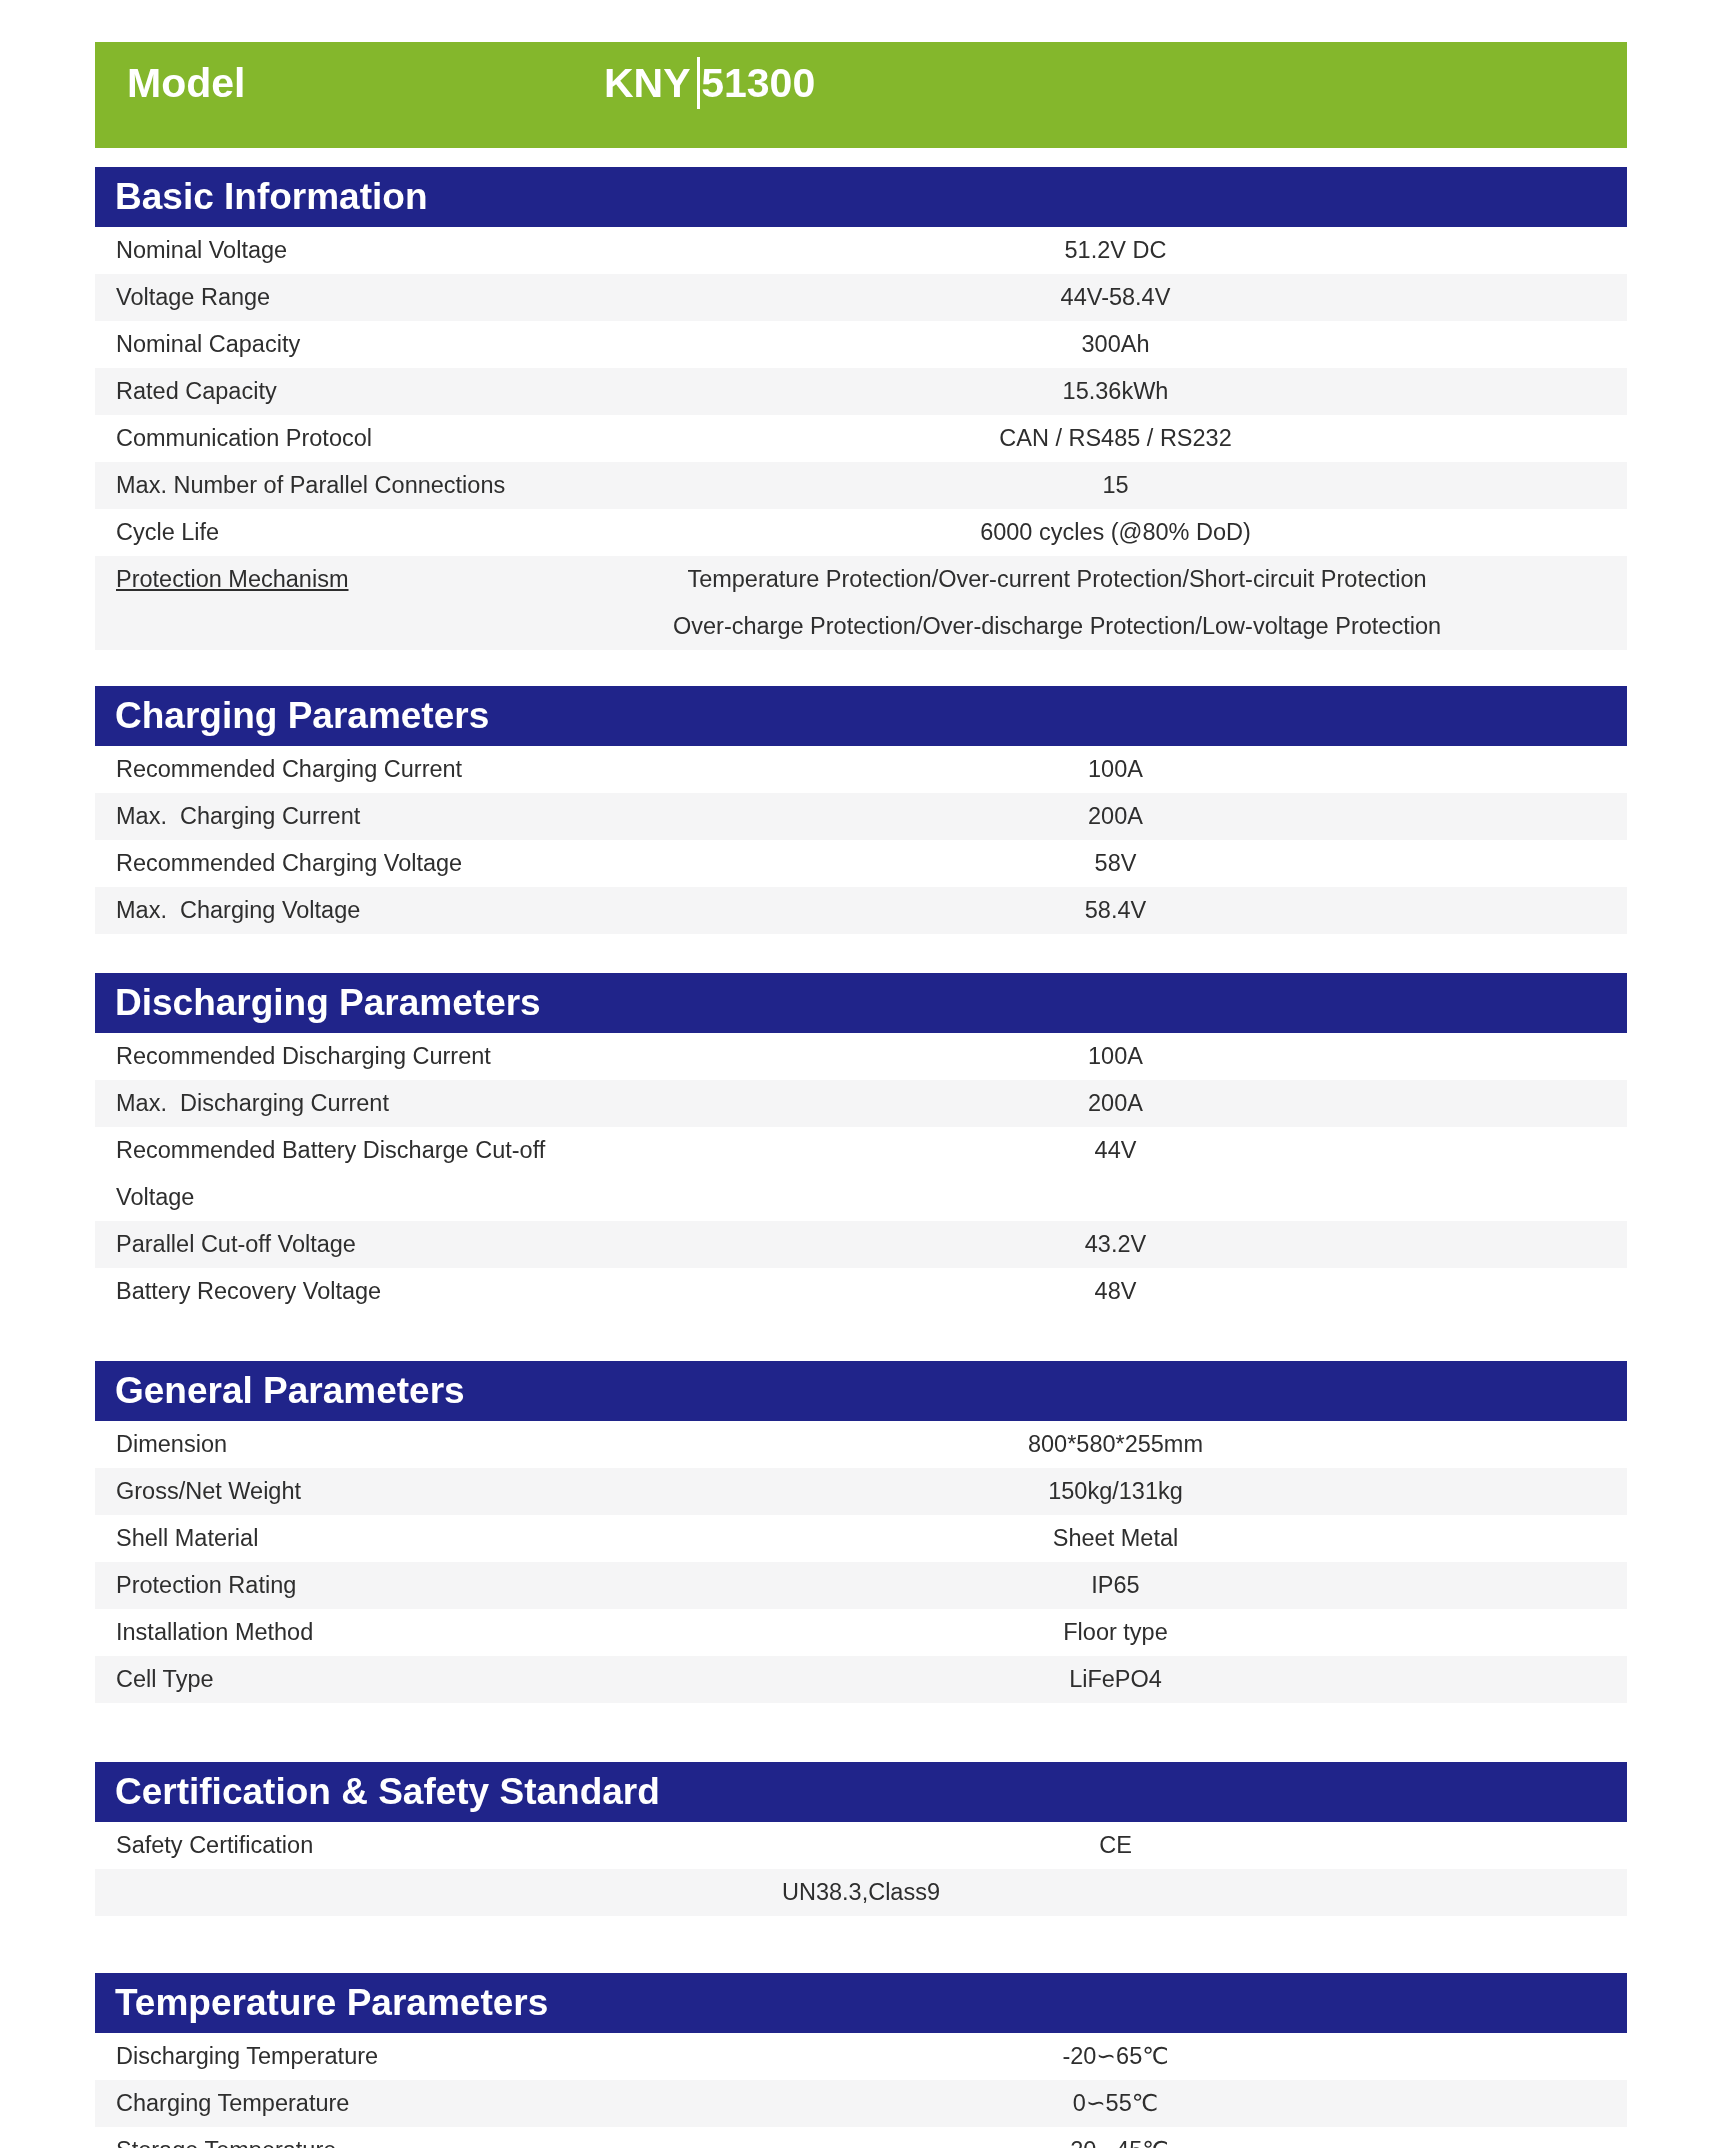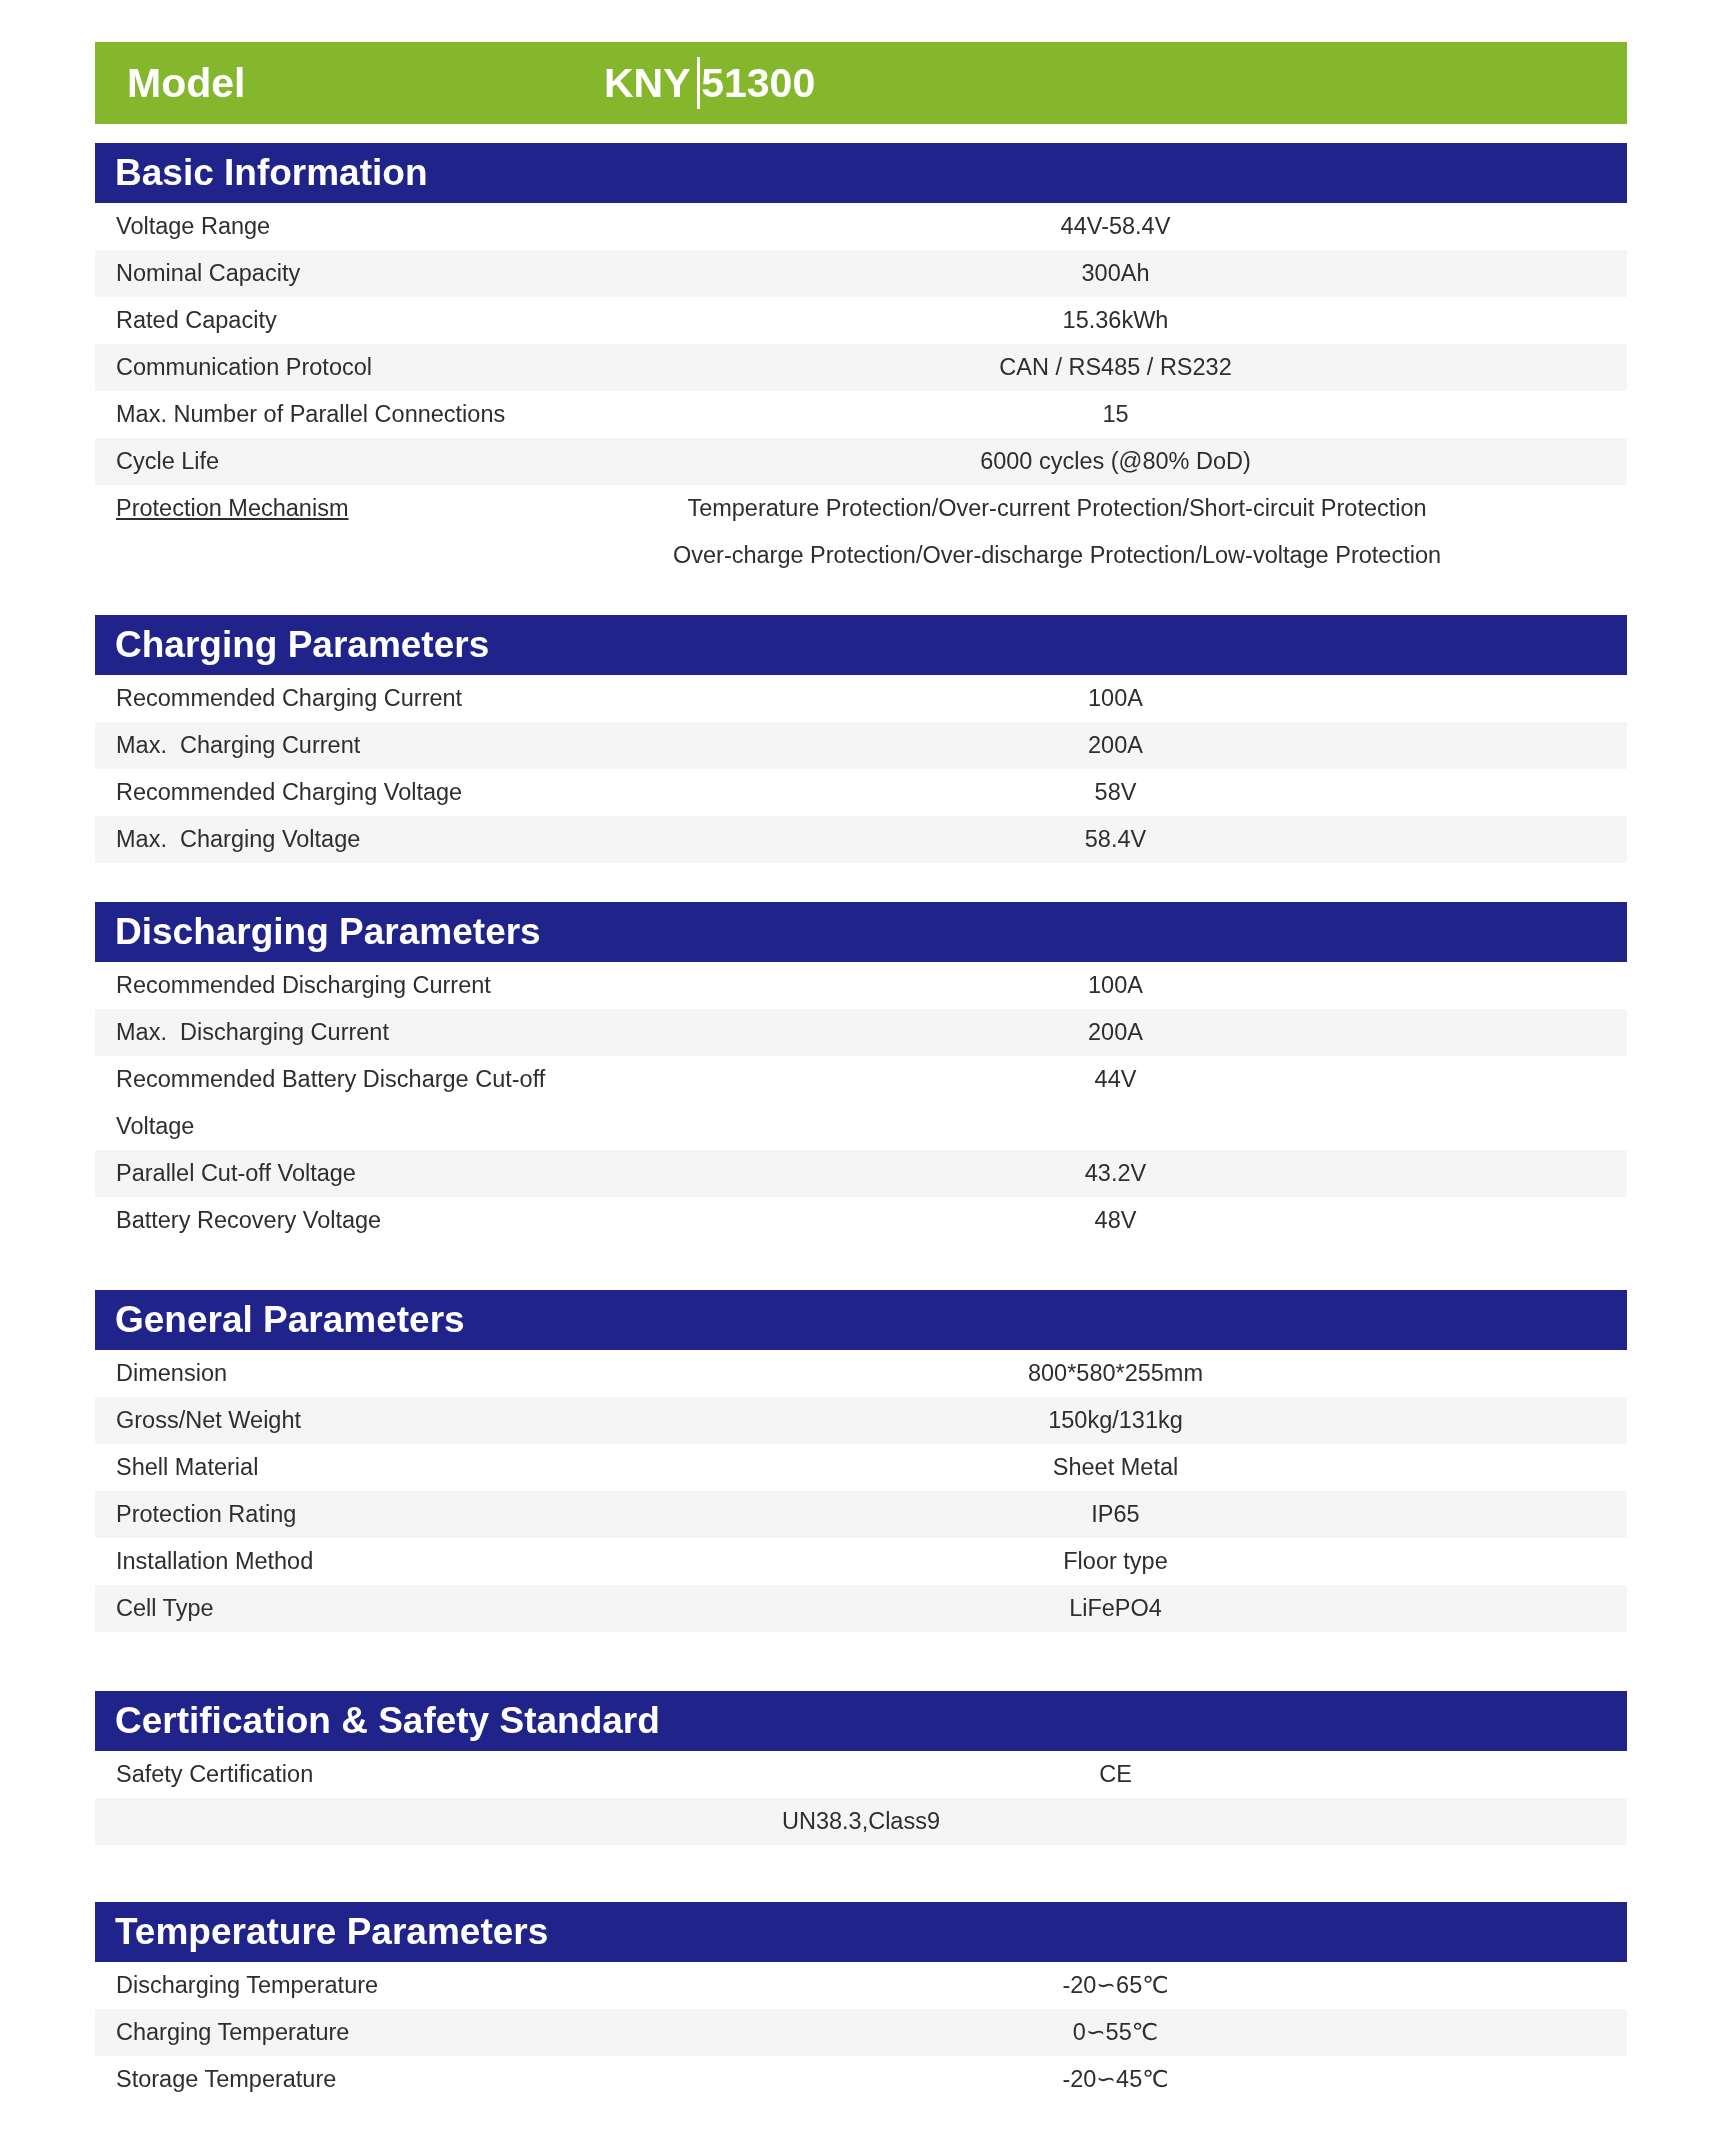--- a/index.html
+++ b/index.html
@@ -10,21 +10,21 @@
     --header_text:#FFFFFF;
   }
   html,body{margin:0;padding:0;}
   body{
     width:1713px;height:2148px;background:#ffffff;overflow:hidden;
     font-family:"Liberation Sans","DejaVu Sans",sans-serif;color:var(--text);
   }
   .content{margin-left:95px;width:1532px;}
   
   .model-bar{
-    position:relative;margin-top:42px;height:82px;background:var(--green);
+    position:relative;margin-top:42px;height:106px;background:var(--green);
     display:flex;align-items:stretch;
   }
   .model-label{
     width:509px;box-sizing:border-box;padding-left:32px;line-height:82px;
     font-size:41px;font-weight:bold;color:var(--header_text);
   }
   .model-divider{
     position:absolute;left:602px;top:15px;width:2.5px;height:52px;background:#ffffff;
   }
   .model-value{
@@ -55,20 +55,24 @@
   <header class="model-bar">
     <div class="model-label">Model</div>
     <div class="model-divider"></div>
     <div class="model-value">KNY 51300</div>
   </header>
 
   <section>
     <div class="section-header mt22">Basic Information</div>
     <div class="rows">
       <div class="row">
+        <div class="cell label">Nominal Voltage</div>
+        <div class="cell value">51.2V DC</div>
+      </div>
+      <div class="row">
         <div class="cell label">Voltage Range</div>
         <div class="cell value">44V-58.4V</div>
       </div>
       <div class="row">
         <div class="cell label">Nominal Capacity</div>
         <div class="cell value">300Ah</div>
       </div>
       <div class="row">
         <div class="cell label">Rated Capacity</div>
         <div class="cell value">15.36kWh</div>

